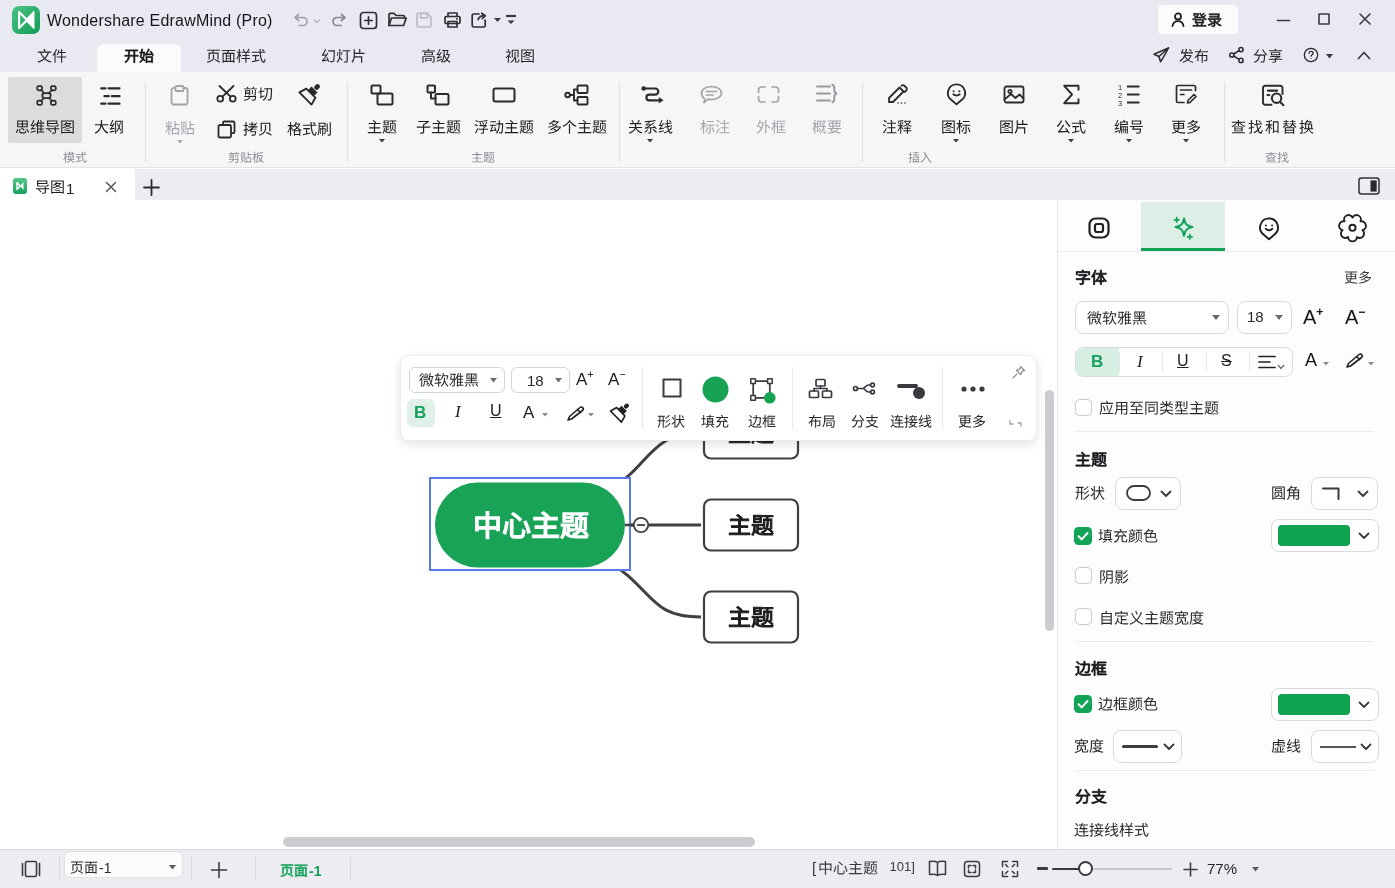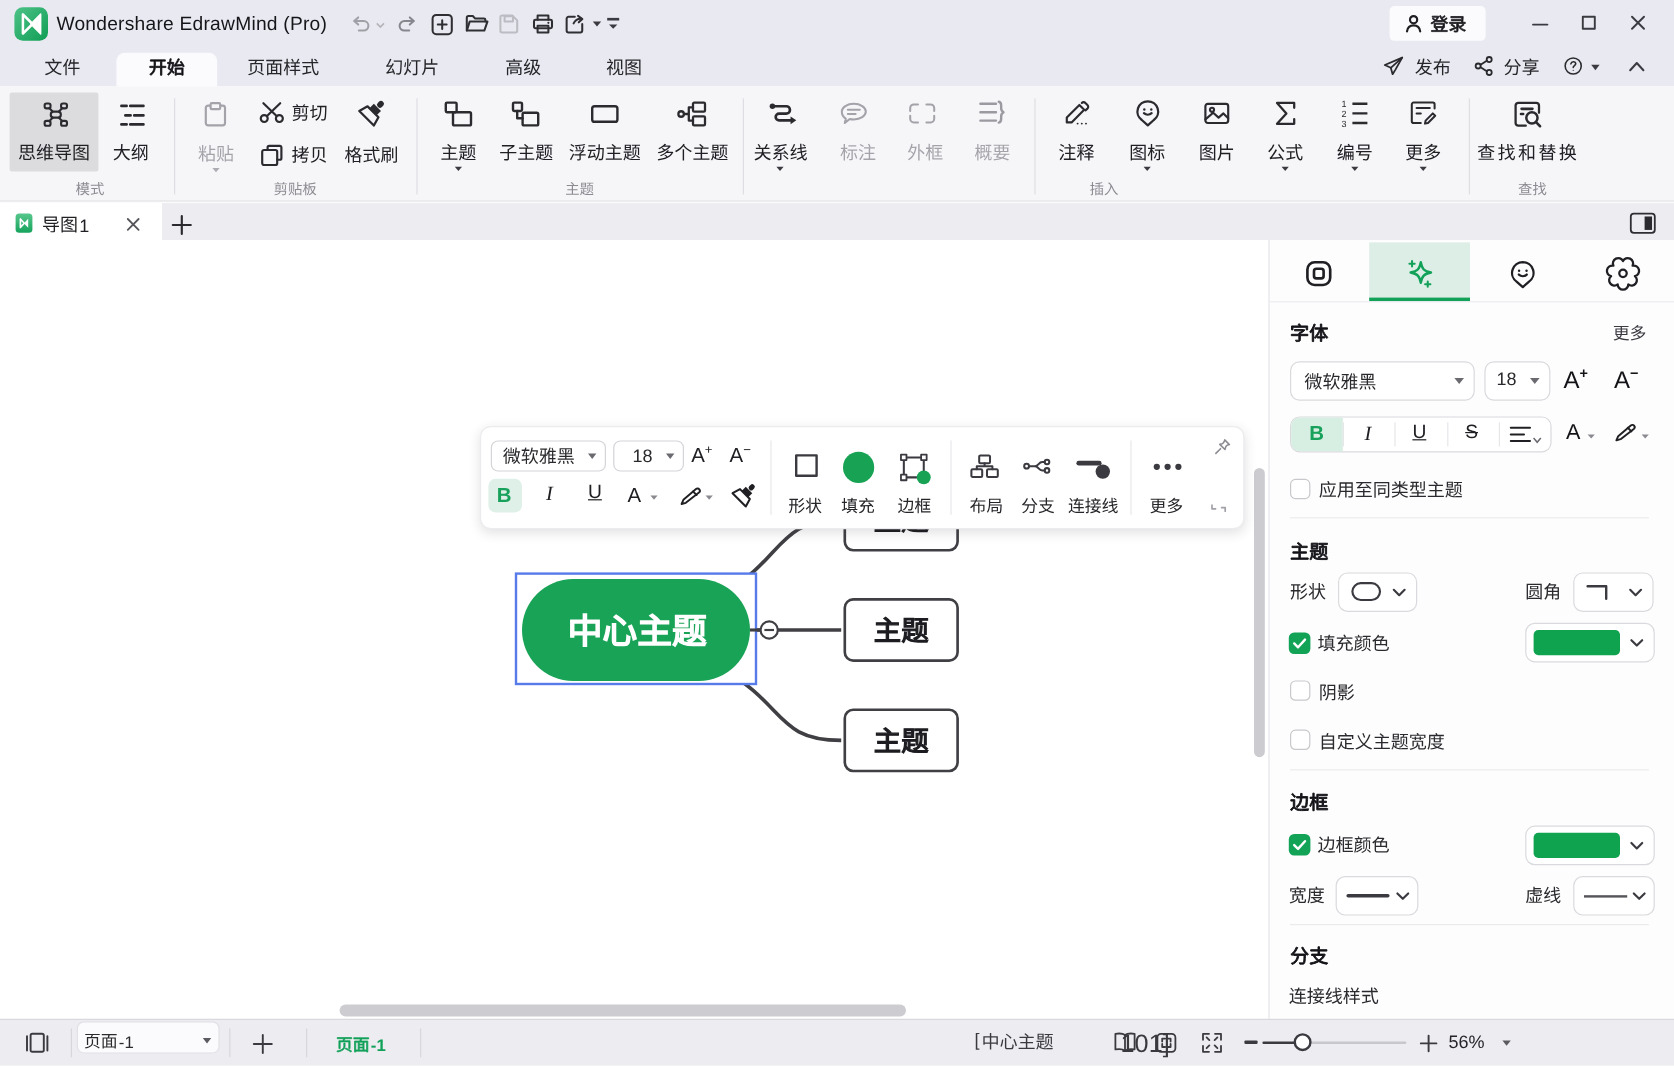--- a/index.html
+++ b/index.html
@@ -898,35 +898,35 @@
   </svg>
 <div class="abs" style="z-index:5;left:309px;top:863px;font-size:14px;font-weight:bold;color:#12a159">-1</div>
 <div class="abs" style="z-index:5;left:350px;top:857px;width:1px;height:24px;background:#d8d8dc"></div>
 <div class="abs" style="z-index:5;left:812px;top:859px;font-size:15px;color:#3a3a3e">[</div>
 <svg class="tx z5" style="left:818.0px;top:860.0px" width="60.0" height="16.5" viewBox="0 0 60.0 16.5" fill="#3a3a3e">
     <use href="#u4E2D" transform="translate(0.0,13.5) scale(0.015000,-0.015000)"></use>
     <use href="#u5FC3" transform="translate(15.0,13.5) scale(0.015000,-0.015000)"></use>
     <use href="#u4E3B" transform="translate(30.0,13.5) scale(0.015000,-0.015000)"></use>
     <use href="#u9898" transform="translate(45.0,13.5) scale(0.015000,-0.015000)"></use>
   </svg>
-<div class="abs" style="z-index:5;left:928px;top:859px;font-size:21px;color:#3a3a3e">&nbsp;101]</div>
+<div class="abs" style="z-index:5;left:886px;top:859px;font-size:13px;color:#3a3a3e">&nbsp;101]</div>
 <svg class="ic" style="left:928px;top:860px;z-index:4" width="19" height="17" viewBox="0 0 19 17" fill="none" stroke="#3a3a40" stroke-width="1.5" stroke-linecap="round" stroke-linejoin="round">
     <path d="M9.5 2.5C7.5 1 5 1 1.5 1.5V14.5C5 14 7.5 14 9.5 15.5C11.5 14 14 14 17.5 14.5V1.5C14 1 11.5 1 9.5 2.5Z"></path>
     <path d="M9.5 2.5V15.5"></path>
   </svg>
 <svg class="ic" style="left:963px;top:860px;z-index:4" width="18" height="18" viewBox="0 0 18 18" fill="none" stroke="#3a3a40" stroke-width="1.5" stroke-linecap="round" stroke-linejoin="round">
     <rect x="1.5" y="1.5" width="15" height="15" rx="3"></rect>
     <path d="M5.5 5.5H8M5.5 5.5V8M12.5 5.5H10M12.5 5.5V8M5.5 12.5H8M5.5 12.5V10M12.5 12.5H10M12.5 12.5V10" transform="translate(0,0)"></path>
   </svg>
 <svg class="ic" style="left:1001px;top:860px;z-index:4" width="18" height="18" viewBox="0 0 18 18" fill="none" stroke="#3a3a40" stroke-width="1.5" stroke-linecap="round" stroke-linejoin="round">
     <path d="M6.5 1.5H1.5V6.5M11.5 1.5H16.5V6.5M6.5 16.5H1.5V11.5M11.5 16.5H16.5V11.5"></path>
     <path d="M6.8 6.8L4.5 4.5M11.2 6.8L13.5 4.5M6.8 11.2L4.5 13.5M11.2 11.2L13.5 13.5"></path>
   </svg>
 <div class="abs" style="z-index:5;left:1037px;top:867px;width:11px;height:2.5px;background:#3a3a40;border-radius:1px"></div>
 <div class="abs" style="z-index:5;left:1052px;top:867.5px;width:34px;height:2.5px;background:#3a3a40;border-radius:1px"></div>
 <div class="abs" style="z-index:5;left:1086px;top:867.5px;width:86px;height:2.5px;background:#c7c7cc;border-radius:1px"></div>
 <div class="abs" style="z-index:5;left:1078px;top:861px;width:15px;height:15px;border-radius:50%;background:#fff;border:2.5px solid #3a3a40"></div>
 <svg class="ic" style="left:1183px;top:862px;z-index:4" width="15" height="15" viewBox="0 0 15 15" fill="none" stroke="#3a3a40" stroke-width="1.6" stroke-linecap="round" stroke-linejoin="round">
     <path d="M7.5 1V14M1 7.5H14"></path>
   </svg>
-<div class="abs" style="z-index:5;left:1207px;top:860px;font-size:15px;color:#26262a">56%</div>
+<div class="abs" style="z-index:5;left:1207px;top:860px;font-size:15px;color:#26262a">77%</div>
 <svg class="ic" style="left:1251px;top:866px;z-index:5" width="9" height="7" viewBox="0 0 9 7">
     <path d="M1 1L4.5 5.5L8 1Z" fill="#5a5a60"></path>
   </svg>
 </body></html>

